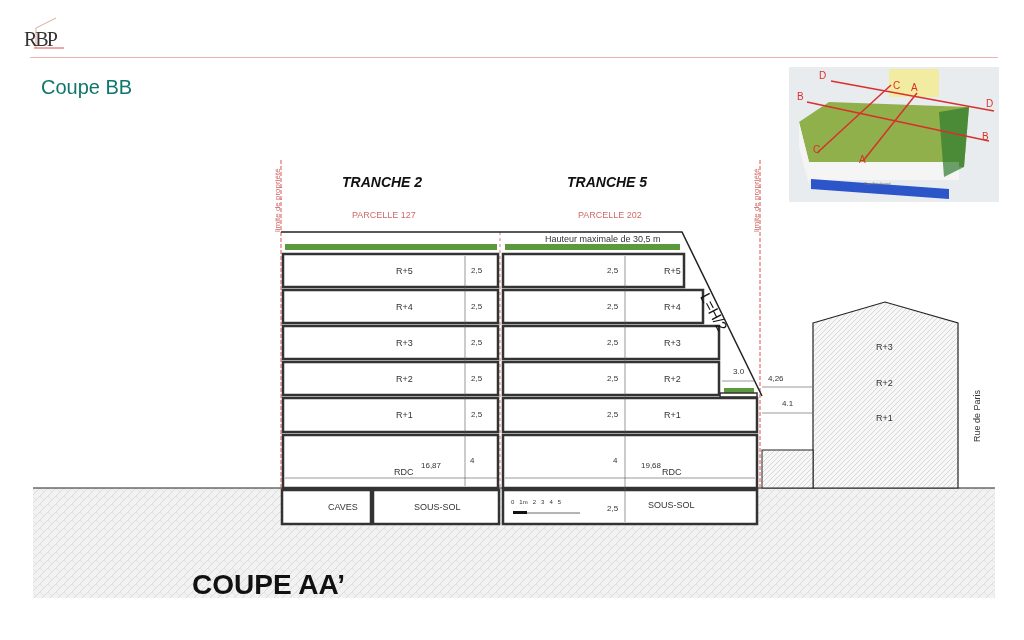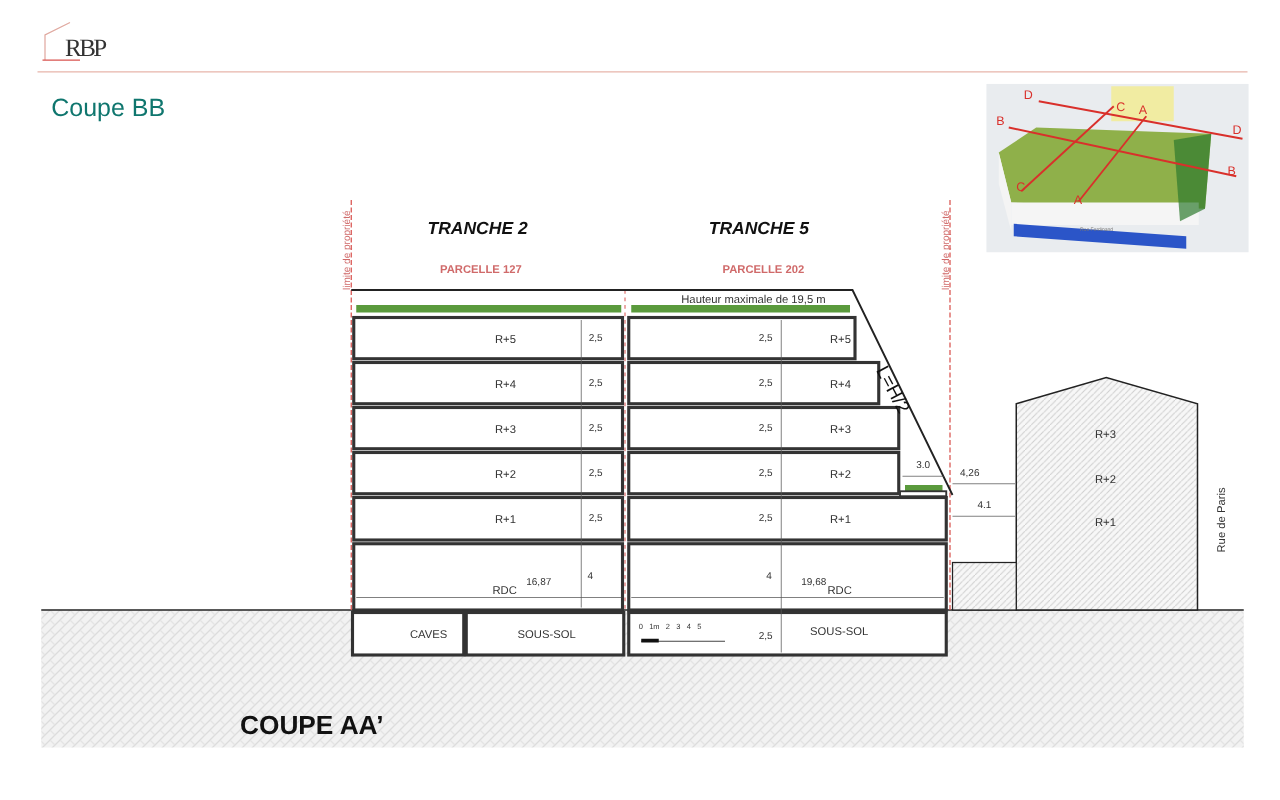--- a/index.html
+++ b/index.html
@@ -1,23 +1,23 @@
 <!DOCTYPE html>
 <html><head>
 <meta charset="utf-8">
 <style>
   html, body { margin:0; padding:0; background:#ffffff; }
   body { width:1024px; height:640px; position:relative; overflow:hidden; font-family:"Liberation Sans", sans-serif; }
   .abs { position:absolute; }
-  #logo-text { left:52px; top:28px; font-family:"Liberation Serif", serif; font-size:20px; color:#333; letter-spacing:-2px; }
+  #logo-text { left:24px; top:28px; font-family:"Liberation Serif", serif; font-size:20px; color:#333; letter-spacing:-2px; }
   #header-rule { left:30px; top:57px; width:968px; height:1px; background:#e8b5ab; }
   #title { left:41px; top:76px; font-size:20px; font-weight:normal; color:#0f766e; }
-  #bottom-title { left:192px; top:569px; font-size:21px; font-weight:bold; color:#111; }
+  #bottom-title { left:192px; top:569px; font-size:28px; font-weight:bold; color:#111; }
   .tranche { font-size:14px; font-weight:bold; color:#111;font-style:italic; }
-  .parcelle { font-size:9px; color:#d06a6a;font-weight:bold; }
+  .parcelle { font-size:9px; color:#d06a6a; }
   .vlabel { font-size:8px; color:#d06a6a; transform:rotate(-90deg); transform-origin:left top; white-space:nowrap; }
   .lbl { font-size:9px; color:#333; }
   .dim { font-size:8px; color:#333; }
   #diagram { left:0; top:0; }
   #thumb { left:789px; top:67px; width:210px; height:135px; }
 </style>
 </head>
 <body>
 
 <div class="abs" id="logo">
@@ -94,21 +94,21 @@
   <line x1="513" y1="513" x2="580" y2="513" stroke="#444" stroke-width="0.8"></line>
   <rect x="513" y="511" width="14" height="3" fill="#111"></rect>
 </svg>
 
 <div class="abs tranche" style="left:342px;top:174px">TRANCHE 2</div>
 <div class="abs tranche" style="left:567px;top:174px">TRANCHE 5</div>
 <div class="abs parcelle" style="left:352px;top:210px">PARCELLE 127</div>
 <div class="abs parcelle" style="left:578px;top:210px">PARCELLE 202</div>
 <div class="abs vlabel" style="left:273px;top:232px">limite de propriété</div>
 <div class="abs vlabel" style="left:752px;top:232px">limite de propriété</div>
-<div class="abs lbl" style="left:545px;top:234px">Hauteur maximale de 19,5 m</div>
+<div class="abs lbl" style="left:545px;top:234px">Hauteur maximale de 30,5 m</div>
 <div class="abs" style="left:712px;top:290px;font-size:15px;color:#111;transform:rotate(62deg);transform-origin:left top">L=H/2</div>
 
 <div class="abs lbl" style="left:396px;top:266px">R+5</div>
 <div class="abs lbl" style="left:396px;top:302px">R+4</div>
 <div class="abs lbl" style="left:396px;top:338px">R+3</div>
 <div class="abs lbl" style="left:396px;top:374px">R+2</div>
 <div class="abs lbl" style="left:396px;top:410px">R+1</div>
 <div class="abs lbl" style="left:394px;top:467px">RDC</div>
 <div class="abs dim" style="left:471px;top:266px">2,5</div>
 <div class="abs dim" style="left:471px;top:302px">2,5</div>

